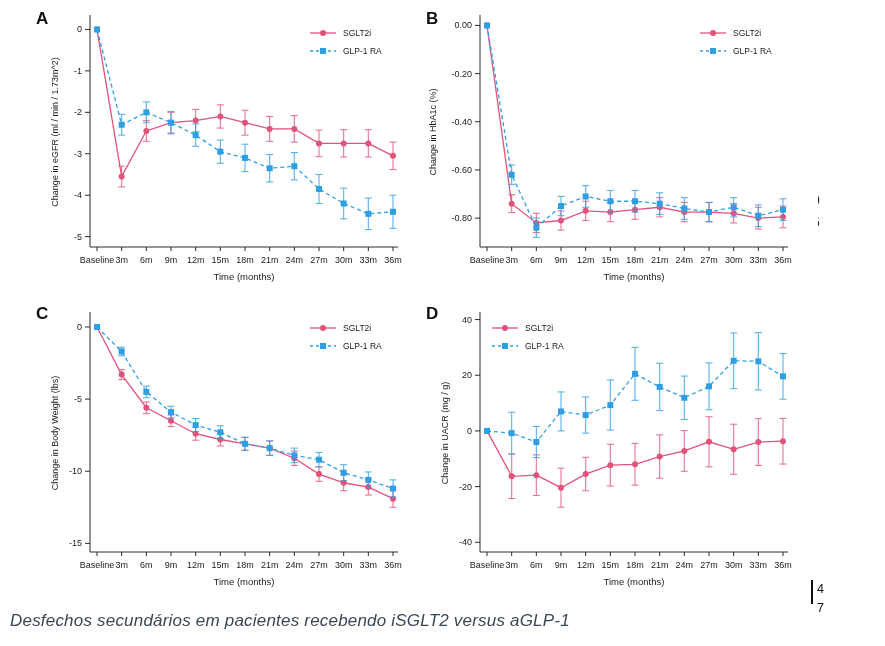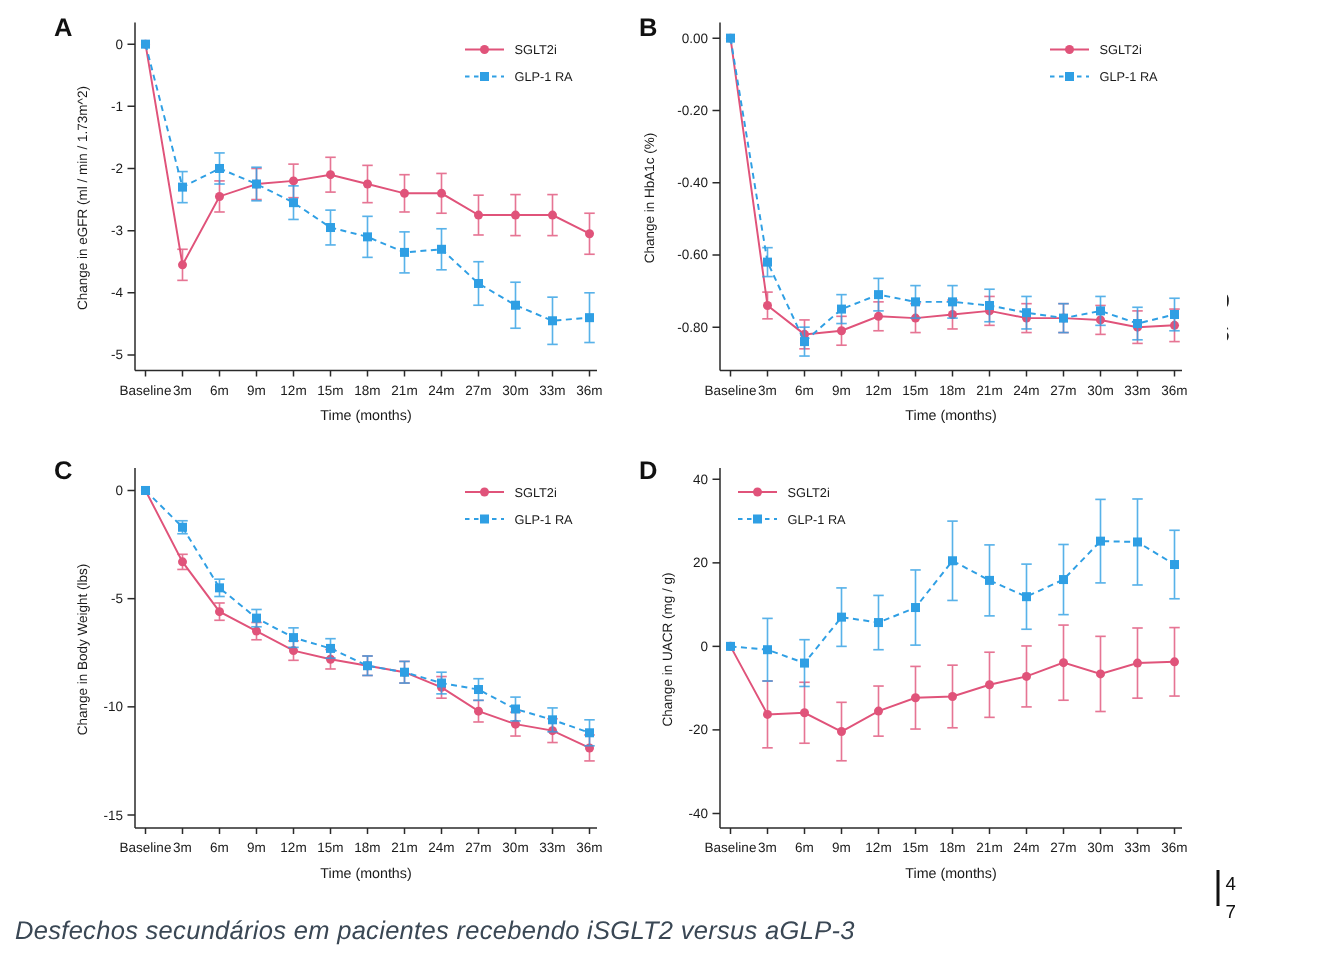--- a/index.html
+++ b/index.html
@@ -870,21 +870,21 @@
           <text fill="#1a1a1a" font-size="8.5" x="105" y="31" text-anchor="start">SGLT2i</text>
         </g>
         <g>
           <line x1="72" y1="46" x2="98" y2="46" stroke="#2f9fe4" stroke-width="1.3" stroke-dasharray="3 3"></line>
           <rect x="82" y="43" width="6" height="6" fill="#2f9fe4"></rect>
           <text fill="#1a1a1a" font-size="8.5" x="105" y="49" text-anchor="start">GLP-1 RA</text>
         </g>
       </svg>
   </div>
 
-  <div class="caption">Desfechos secundários em pacientes recebendo iSGLT2 versus aGLP-3</div>
+  <div class="caption">Desfechos secundários em pacientes recebendo iSGLT2 versus aGLP-1</div>
 
   <div class="clipped-right">
     <span>0</span>
     <span>6</span>
   </div>
 
   <div class="pagenum">
     <span class="pbar"></span>
     <span class="pnums">
       <span>4</span>

